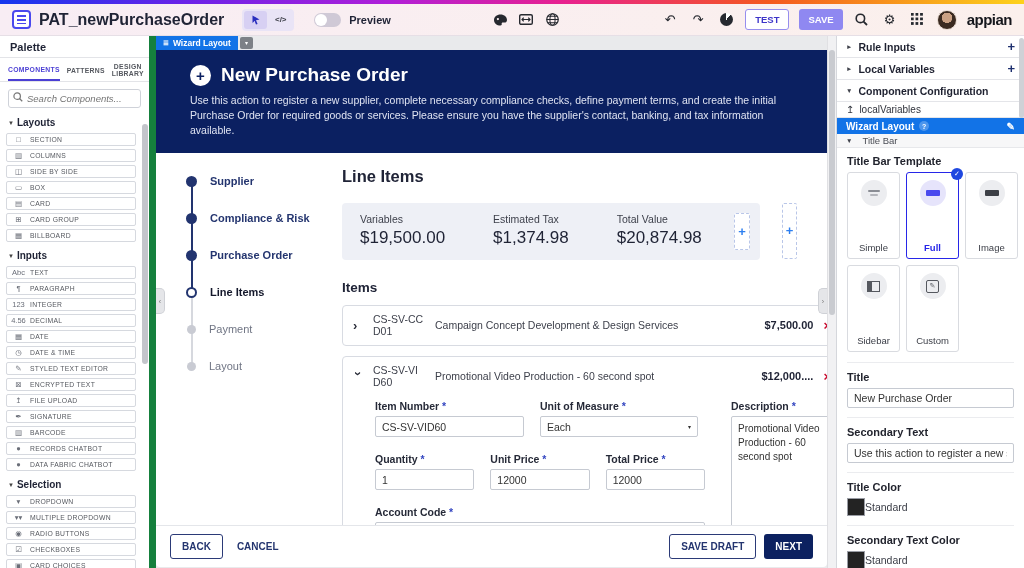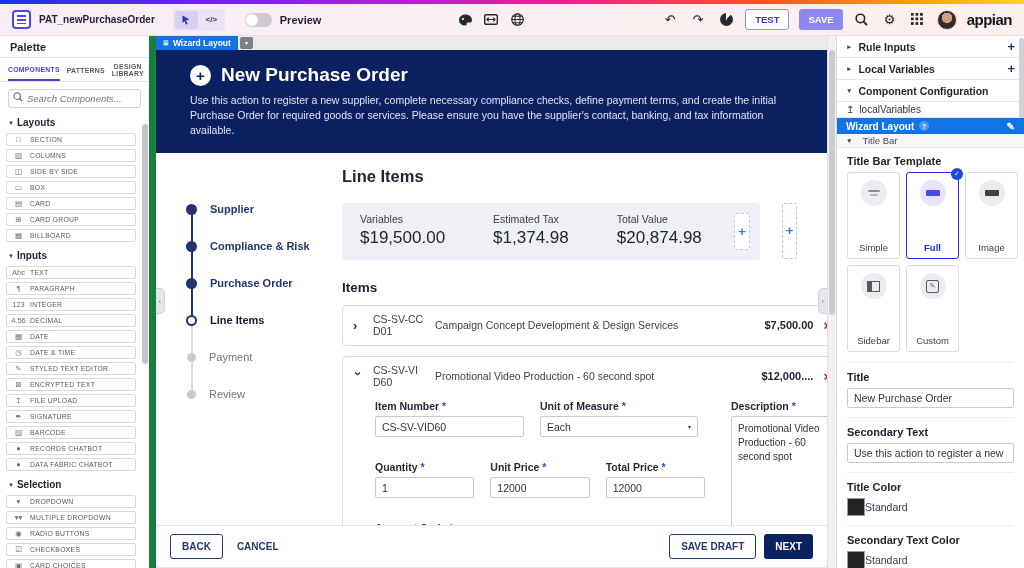--- a/index.html
+++ b/index.html
@@ -11,21 +11,21 @@
   
   .toolbar { height:32px; display:flex; align-items:center; padding:0 12px; gap:8px;
              background:linear-gradient(90deg,#f8edf4,#fbf0ec); border-bottom:1px solid #e6dfe6; }
   .tb-left,.tb-center,.tb-right { display:flex; align-items:center; gap:8px; }
   .tb-center { margin-left:auto; }
   .tb-right { margin-left:auto; gap:10px; }
   .app-ic { width:19px; height:19px; border:2px solid #4a49ee; border-radius:4px; background:#fff;
             display:flex; align-items:center; justify-content:center; }
   .app-ic i { display:block; width:9px; height:9px;
             background:repeating-linear-gradient(180deg,#4a49ee 0 2px,transparent 2px 4px); }
-  .app-title { font-size:10px; font-weight:bold; color:#1f2335; }
+  .app-title { font-size:16px; font-weight:bold; color:#1f2335; }
   .seg { margin-left:10px; background:#e9e4f6; border-radius:4px; padding:2px; display:flex; gap:2px; }
   .seg button { width:23px; height:18px; border:none; border-radius:3px; background:transparent;
             display:flex; align-items:center; justify-content:center; font-size:8px; font-weight:bold; color:#3a3d46; cursor:pointer;}
   .seg button.on { background:#d7d0f3; }
   .toggle { margin-left:12px; width:27px; height:14px; border-radius:8px; background:#cfc9d6; position:relative; border:none; cursor:pointer;}
   .toggle i { position:absolute; left:1px; top:1px; width:12px; height:12px; border-radius:50%; background:#fff; }
   .toggle-lbl { font-size:11px; font-weight:bold; }
   .icon-btn { background:none; border:none; color:#26292f; font-size:13px; line-height:1; cursor:pointer;
               display:flex; align-items:center; justify-content:center; width:18px; height:18px; }
   .pie { width:13px; height:13px; border-radius:50%; background:conic-gradient(#fff 0 12%, #26292f 12% 100%); }
@@ -66,21 +66,21 @@
   .tab-caret { width:13px; height:12px; background:#7d8187; border:none; border-radius:2px; margin-left:2px; color:#fff; font-size:6px; line-height:1; cursor:pointer;}
   .page { background:#fff; }
   .wizhead { background:#0b2061; padding:14px 30px 14px 34px; }
   .wizhead .trow { display:flex; align-items:center; gap:10px; }
   .stamp { width:21px; height:21px; border-radius:50%; background:#fff; color:#0b2061; font-weight:bold; font-size:15px;
            display:flex; align-items:center; justify-content:center; line-height:1;}
   .wizhead h1 { color:#fff; font-size:19px; font-weight:bold; }
   .wizhead p { color:#dfe3f2; font-size:10.5px; margin-top:7px; line-height:1.45; max-width:640px;}
   .wizbody { display:flex; height:372px; overflow:hidden; background:#fff; }
 
-  .steps { width:186px; padding:10px 0 0 30px; position:relative; flex-shrink:0;margin-top:28px;}
+  .steps { width:186px; padding:10px 0 0 30px; position:relative; flex-shrink:0;}
   .line { position:absolute; width:2px; left:35px; }
   .line.done { top:30px; height:111px; background:#22346f; }
   .line.todo { top:141px; height:74px; background:#d6d8de; }
   .step { height:37px; display:flex; align-items:center; gap:13px; position:relative; cursor:pointer;}
   .dot { width:11px; height:11px; border-radius:50%; flex-shrink:0; position:relative; z-index:2;}
   .step.complete .dot { background:#22346f; }
   .step.current .dot { background:#fff; border:2.5px solid #22346f; }
   .step.upcoming .dot { width:9px; height:9px; background:#c9cbd3; margin-left:1px;}
   .step .sl { font-size:11px; }
   .step.complete .sl { color:#24356f; font-weight:bold; }
@@ -102,21 +102,21 @@
   .item-head { display:flex; align-items:center; gap:10px; padding:7px 10px; }
   .chev { font-size:13px; font-weight:bold; color:#2b2e3a; width:10px; cursor:pointer; display:inline-block;}
   .chev.down { transform:rotate(90deg); }
   .icode { width:52px; font-size:10.5px; color:#3c3f4a; line-height:1.2; word-break:break-all;}
   .idesc { flex:1; font-size:10.5px; color:#3c3f4a; }
   .iamt { font-size:11px; font-weight:bold; color:#1f2335; }
   .idel { color:#c9092c; font-weight:bold; font-size:13px; background:none; border:none; cursor:pointer; line-height:1;}
 
   .iform { display:flex; padding:4px 12px 0 32px; }
   .fleft { width:330px; }
-  .frow { display:flex; gap:16px; margin-bottom:24px;align-items:center; }
+  .frow { display:flex; gap:16px; margin-bottom:16px;align-items:center; }
   .fld .flb { font-size:10.5px; font-weight:bold; color:#262a38; margin-bottom:4px; }
   .req { color:#3345c0; }
   .fld input { height:21px; border:1px solid #c6cad2; border-radius:2px; font-size:10.5px; padding:0 6px; color:#333;
                font-family:"Liberation Sans",sans-serif; width:100%;}
   .w-inum { width:142px; } .w-uom { width:158px; } .w-qty { width:62px; } .w-up { width:62px; } .w-tp { width:106px; }
   .fakeselect { height:21px; border:1px solid #c6cad2; border-radius:2px; font-size:10.5px; padding:0 6px; color:#333;
                 display:flex; align-items:center; justify-content:space-between; cursor:pointer;}
   .fakeselect .c { font-size:6px; color:#333; }
   .fdesc { width:98px; margin-left:26px; }
   .fakearea { border:1px solid #c6cad2; border-radius:2px; font-size:10px; padding:5px 6px; color:#333; height:118px; line-height:1.4;}
@@ -411,21 +411,21 @@
             <div class="step current">
                 <span class="dot"></span>
                 <span class="sl">Line Items</span>
               </div>
             <div class="step upcoming">
                 <span class="dot"></span>
                 <span class="sl">Payment</span>
               </div>
             <div class="step upcoming">
                 <span class="dot"></span>
-                <span class="sl">Review</span>
+                <span class="sl">Layout</span>
               </div>
           </div>
 
           <div class="content">
             <div class="h-li">Line Items</div>
             <div class="sumrow">
               <div class="summary">
                 <div class="sum">
                   <div class="lbl">Variables</div>
                   <div class="val">$19,500.00</div>

